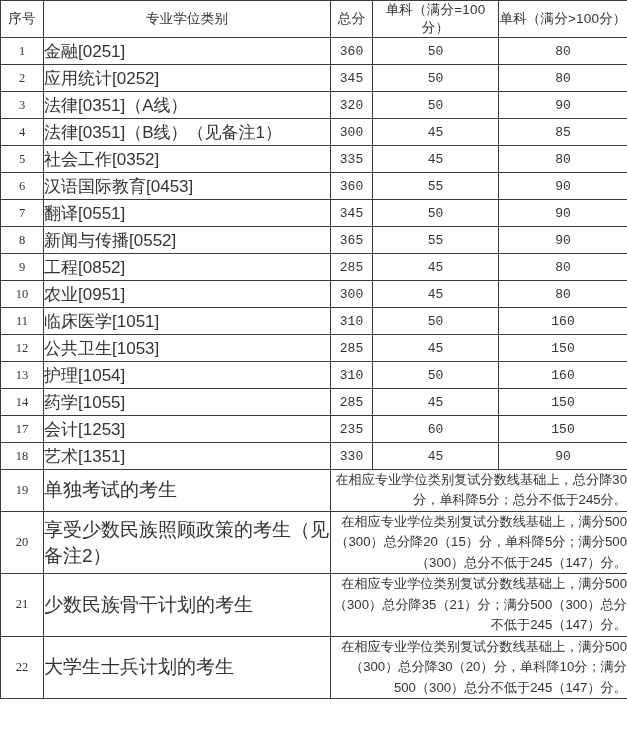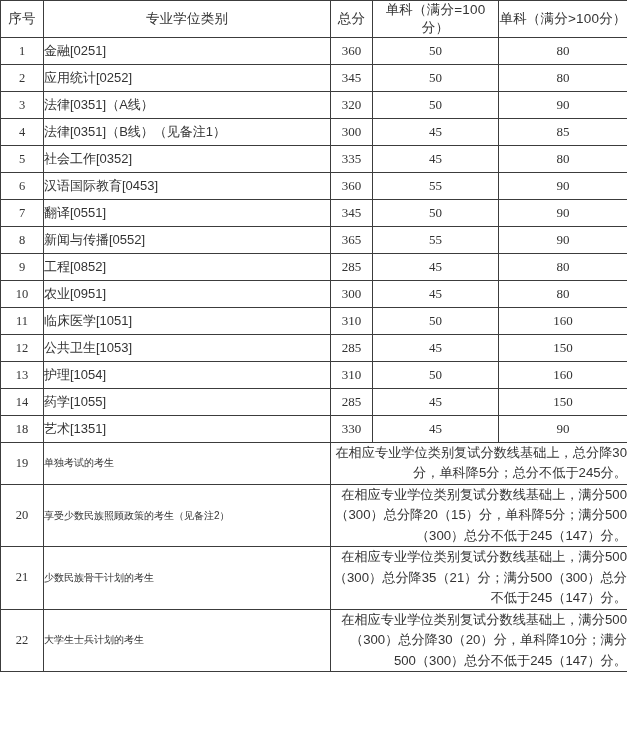--- a/index.html
+++ b/index.html
@@ -42,39 +42,39 @@
   }
   .cell-idx {
     text-align: center;
     font-size: 12.5px;
     font-family: "Liberation Serif", "DejaVu Serif", serif;
     color: #3d3d3d;
   }
   .cell-name {
     text-align: left;
     padding-left: 5px;
-    font-size: 13px;
+    font-size: 17px;
   }
   .cell-num {
     text-align: center;
     font-size: 13px;
-    font-family: Liberation Serif, serif;
+    font-family: Liberation Mono, monospace;
     margin-left: 44px;
   }
   tr.data-row td { height: 26px; }
 
   tr.note-row td { vertical-align: middle; }
   .note-text {
     text-align: right;
     padding: 3px 2px 3px 4px;
     font-size: 13.2px;
     line-height: 1.55;
   }
   .cell-name.note-label {
-    font-size: 10px;
+    font-size: 19px;
   }
 </style>
 </head>
 <body>
 
 <table id="score-table">
   <colgroup>
     <col class="c-idx">
       <col class="c-name">
       <col class="c-total">
@@ -183,20 +183,27 @@
         <td class="cell-num">160</td>
       </tr>
       <tr class="data-row">
         <td class="cell-idx">14</td>
         <td class="cell-name">药学[1055]</td>
         <td class="cell-num">285</td>
         <td class="cell-num">45</td>
         <td class="cell-num">150</td>
       </tr>
       <tr class="data-row">
+        <td class="cell-idx">17</td>
+        <td class="cell-name">会计[1253]</td>
+        <td class="cell-num">235</td>
+        <td class="cell-num">60</td>
+        <td class="cell-num">150</td>
+      </tr>
+      <tr class="data-row">
         <td class="cell-idx">18</td>
         <td class="cell-name">艺术[1351]</td>
         <td class="cell-num">330</td>
         <td class="cell-num">45</td>
         <td class="cell-num">90</td>
       </tr>
       <tr class="note-row">
         <td class="cell-idx">19</td>
         <td class="cell-name note-label">单独考试的考生</td>
         <td class="note-text" colspan="3">在相应专业学位类别复试分数线基础上，总分降30分，单科降5分；总分不低于245分。</td>

